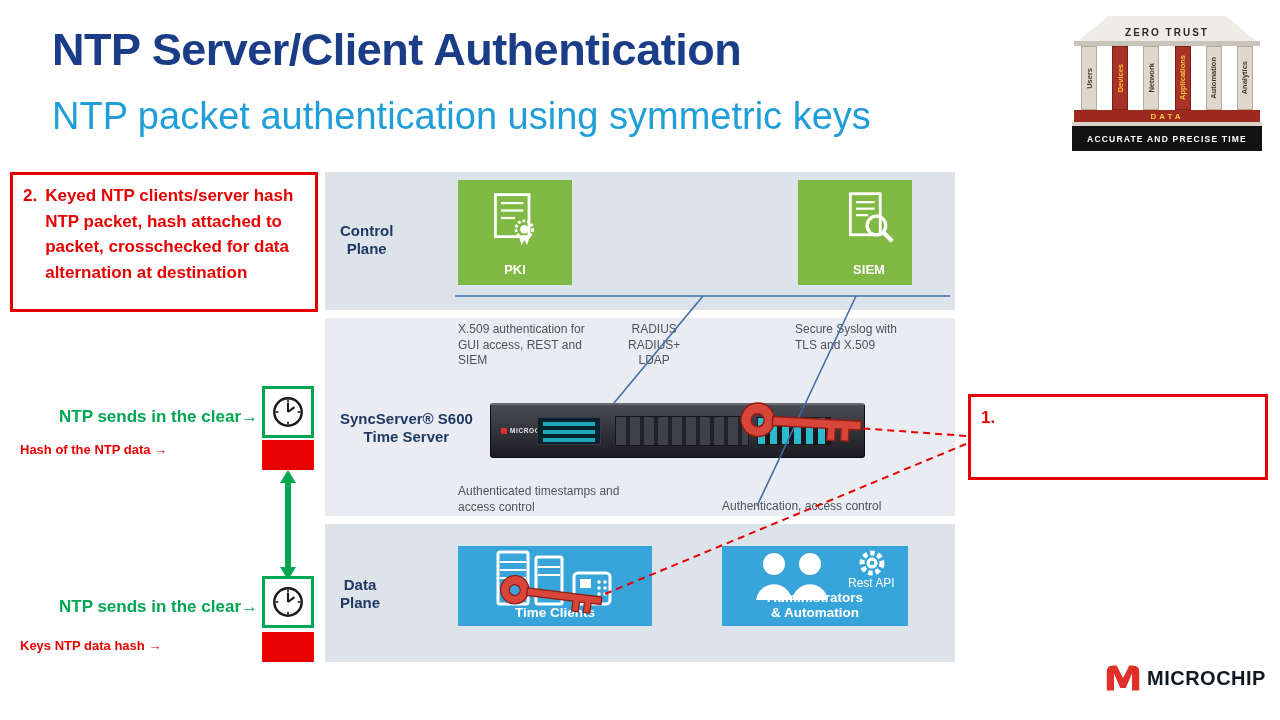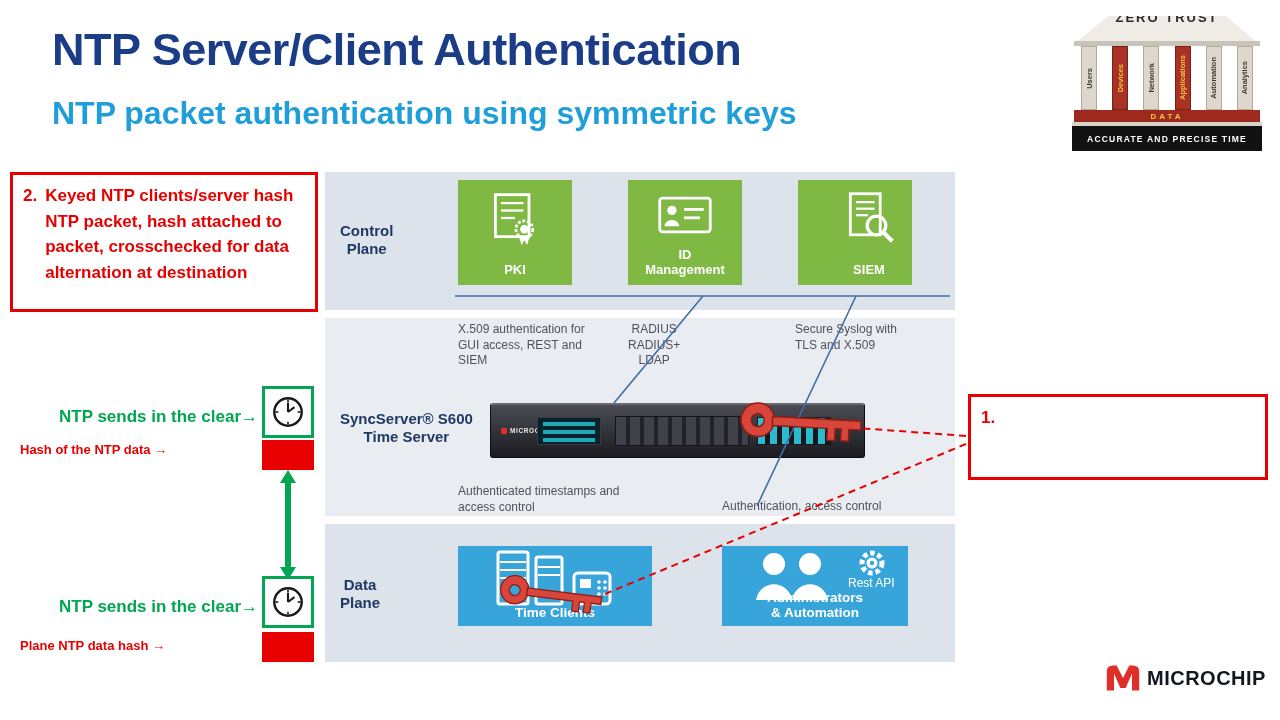--- a/index.html
+++ b/index.html
@@ -2,21 +2,21 @@
 <html><head>
 <meta charset="utf-8">
 <style>
   * { margin:0; padding:0; box-sizing:border-box; }
   body { background:#ffffff; font-family:"Liberation Sans", sans-serif; }
   .slide { position:relative; width:1280px; height:720px; background:#fff; overflow:hidden; }
   .abs { position:absolute; }
   .preline { white-space:pre-line;text-align:center; }
 
   .title { left:52px; top:24px; font-size:45px; font-weight:bold; color:#1b3c87; letter-spacing:-0.5px; }
-  .subtitle { left:52px; top:95px; font-size:32px; font-weight:bold; color:#1f9ed9; }
+  .subtitle { left:52px; top:95px; font-size:38px; font-weight:normal; color:#1f9ed9; }
 
   .band { position:absolute; left:325px; width:630px; background:#dce3ea; }
   .band.mid { background:#e9edf1; }
 
   .plane-label { font-size:15px; font-weight:bold; color:#1f3864; line-height:1.2; }
   .note { font-size:12px; color:#50505e; line-height:1.3; }
 
   .gbox { position:absolute; top:180px; width:114px; height:105px; background:#7fb843;
           display:flex; flex-direction:column; align-items:center; }
   .gbox svg { margin-top:10px; }
@@ -52,21 +52,21 @@
                   border:1px solid #15151b; }
   .server .lights { position:absolute; left:266px; top:12px; width:74px; height:28px;
                     background:repeating-linear-gradient(90deg,#2bd4e8 0 7px,#14141a 7px 12px);
                     opacity:.85; border:1px solid #15151b; }
 
   
   .temple { position:absolute; left:1072px; top:16px; width:190px; }
   .pediment { width:178px; height:25px; margin:0 auto; background:#efece6;
               clip-path:polygon(0% 100%, 17% 0%, 83% 0%, 100% 100%);
               display:flex; align-items:flex-end; justify-content:center;
-              font-size:13px; font-weight:bold; letter-spacing:2px; color:#2b2b2b; padding-bottom:16px; }
+              font-size:10px; font-weight:bold; letter-spacing:2px; color:#2b2b2b; padding-bottom:3px; }
   .lintel { width:186px; height:5px; margin:0 auto; background:#c9c4ba; }
   .pillars { width:186px; margin:0 auto; height:64px; display:flex; justify-content:space-between;
              padding:0 7px; }
   .pillar { width:16px; background:#ded7cb; border:1px solid #b3aa99; display:flex;
             align-items:center; justify-content:center; }
   .pillar span { writing-mode:vertical-rl; transform:rotate(180deg); font-size:7.5px;
                  font-weight:bold; color:#3b3b33; }
   .pillar.hot { background:#a93226; border-color:#7c1f15; }
   .pillar.hot span { color:#f5c33d; }
   .databar { width:186px; height:12px; margin:0 auto; background:#9e2a1f; color:#f6c744;
@@ -140,31 +140,20 @@
       <line x1="15" y1="22" x2="39" y2="22" stroke="#fff" stroke-width="2.4"></line>
       <line x1="15" y1="30" x2="30" y2="30" stroke="#fff" stroke-width="2.4"></line>
       <circle cx="40" cy="42" r="9" fill="none" stroke="#fff" stroke-width="3" stroke-dasharray="3 2"></circle>
       <circle cx="40" cy="42" r="4.5" fill="#fff"></circle>
       <polygon points="34,49 37,59 41,52" fill="#fff"></polygon>
       <polygon points="46,49 43,59 39,52" fill="#fff"></polygon>
     </svg>
     <div class="glabel">PKI</div>
   </div>
 
-  <div class="gbox" style="left:628px;">
-    <svg width="58" height="50" viewBox="0 0 62 52">
-      <rect x="4" y="8" width="54" height="36" rx="3" fill="none" stroke="#fff" stroke-width="3"></rect>
-      <circle cx="17" cy="21" r="5" fill="#fff"></circle>
-      <path d="M9 38 C10 29 24 29 25 38 Z" fill="#fff"></path>
-      <line x1="30" y1="20" x2="51" y2="20" stroke="#fff" stroke-width="3"></line>
-      <line x1="30" y1="29" x2="47" y2="29" stroke="#fff" stroke-width="3"></line>
-    </svg>
-    <div class="glabel preline">ID
-Management</div>
-  </div>
 
   <div class="gbox" style="left:798px;padding-left:28px;">
     <svg width="56" height="56" viewBox="0 0 60 60">
       <rect x="10" y="4" width="32" height="44" fill="none" stroke="#fff" stroke-width="3"></rect>
       <line x1="16" y1="13" x2="36" y2="13" stroke="#fff" stroke-width="2.4"></line>
       <line x1="16" y1="20" x2="36" y2="20" stroke="#fff" stroke-width="2.4"></line>
       <line x1="16" y1="27" x2="29" y2="27" stroke="#fff" stroke-width="2.4"></line>
       <circle cx="38" cy="38" r="10" fill="none" stroke="#fff" stroke-width="3.5"></circle>
       <line x1="45" y1="45" x2="55" y2="55" stroke="#fff" stroke-width="4.5"></line>
     </svg>
@@ -275,21 +264,21 @@
     <svg width="42" height="42" viewBox="0 0 52 52">
       <circle cx="26" cy="26" r="17" fill="#fff" stroke="#1a1a1a" stroke-width="3"></circle>
       <line x1="26" y1="10.5" x2="26" y2="14" stroke="#1a1a1a" stroke-width="2"></line>
       <line x1="26" y1="38" x2="26" y2="41.5" stroke="#1a1a1a" stroke-width="2"></line>
       <line x1="10.5" y1="26" x2="14" y2="26" stroke="#1a1a1a" stroke-width="2"></line>
       <line x1="38" y1="26" x2="41.5" y2="26" stroke="#1a1a1a" stroke-width="2"></line>
       <line x1="26" y1="26" x2="26" y2="14.5" stroke="#1a1a1a" stroke-width="2.6"></line>
       <line x1="26" y1="26" x2="34" y2="20" stroke="#1a1a1a" stroke-width="2.6"></line>
     </svg>
   </div>
-  <div class="abs red-text" style="left:20px; top:638px; width:238px;">Plane NTP data hash →</div>
+  <div class="abs red-text" style="left:20px; top:638px; width:238px;">Keys NTP data hash →</div>
   <div class="redbox" style="left:262px; top:632px;"></div>
 
   <div class="callout" style="left:10px; top:172px; width:308px; min-height:140px; gap:8px;">
     <div class="num">2.</div>
     <div class="ctext">Keyed NTP clients/server hash NTP packet, hash attached to packet, crosschecked for data alternation at destination</div>
   </div>
 
   <div class="callout" style="left:968px; top:394px; width:300px; min-height:86px; gap:24px;">
     <div class="num">1.</div>
   </div>

